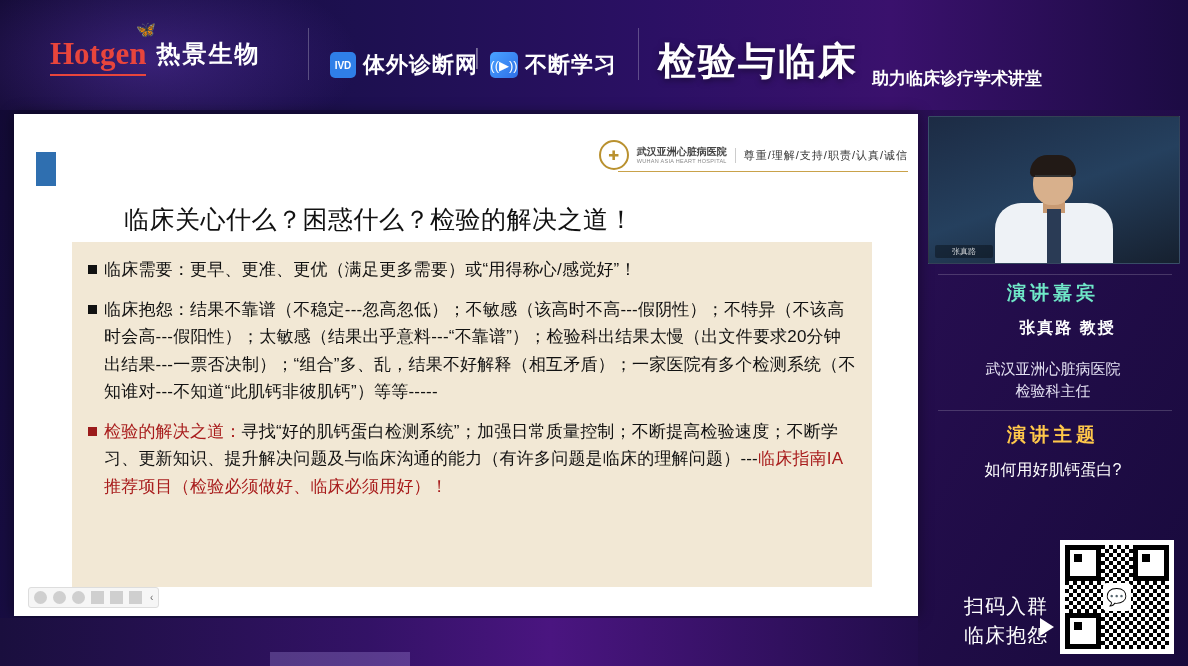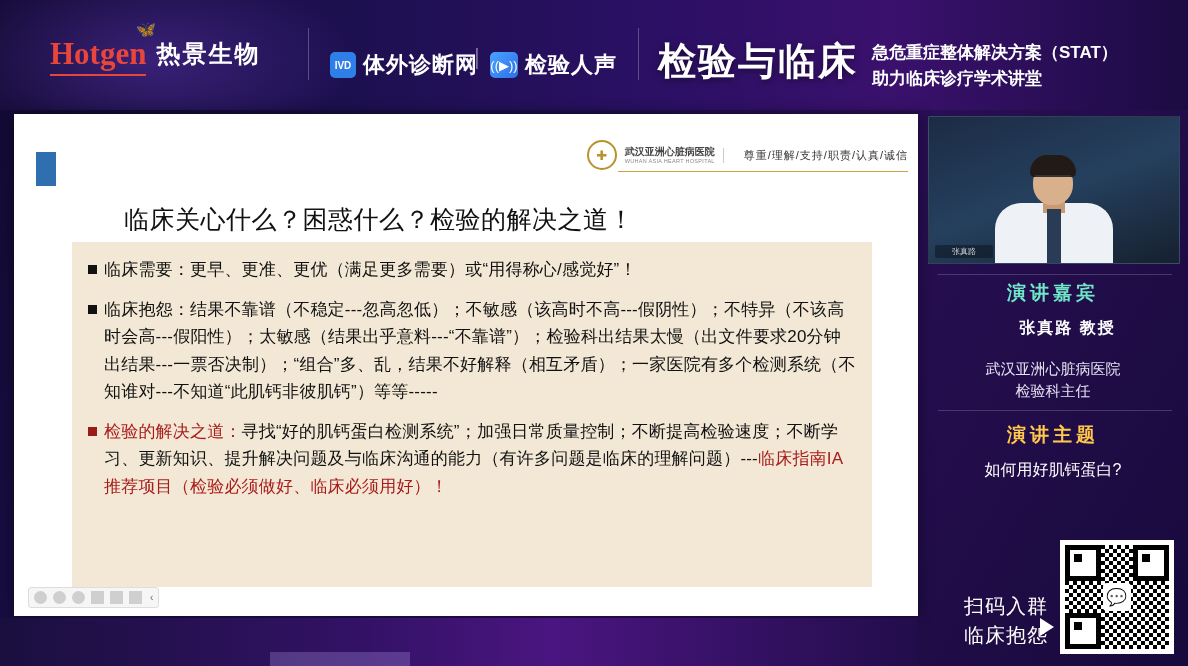--- a/index.html
+++ b/index.html
@@ -195,21 +195,21 @@
   }
   .hosp-name-en {
     font-size: 5.5px;
     color: #888;
     letter-spacing: 0.3px;
   }
   .hosp-slogan {
     font-size: 11px;
     color: #333;
     border-left: 1px solid #ccc;
-    padding-left: 20px;
+    padding-left: 8px;
     letter-spacing: 1px;
   }
   .slide-hr {
     position: absolute;
     right: 10px; top: 57px;
     width: 290px;
     height: 1px;
     background: #c9a24a;
   }
   .title-bar {
@@ -515,27 +515,26 @@
 
     <div class="partner1">
       <div class="ivd-badge">IVD</div>
       <div class="partner1-text">体外诊断网</div>
     </div>
 
     <div class="partner-sep">|</div>
 
     <div class="partner2">
       <div class="wave-badge">((▶))</div>
-      <div class="partner2-text">检验人声</div>
+      <div class="partner2-text">不断学习</div>
     </div>
 
     <div class="divider-v" style="left:638px;"></div>
 
     <div class="title-main">检验与临床</div>
-    <div class="title-sub1">急危重症整体解决方案（STAT）</div>
     <div class="title-sub2">助力临床诊疗学术讲堂</div>
   </div>
 
   <div class="slide">
 
     <div class="slide-hospital">
       <div class="hosp-mark">✚</div>
       <div class="hosp-name">
         <div class="hosp-name-cn">武汉亚洲心脏病医院</div>
         <div class="hosp-name-en">WUHAN ASIA HEART HOSPITAL</div>

